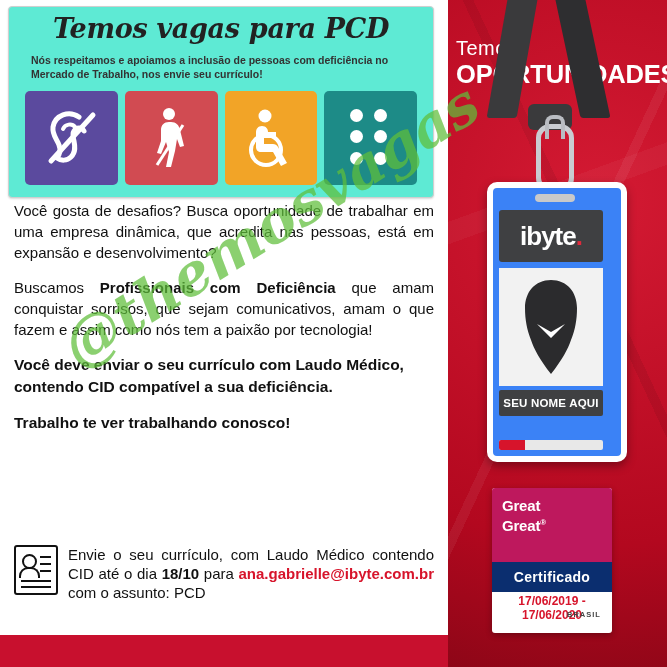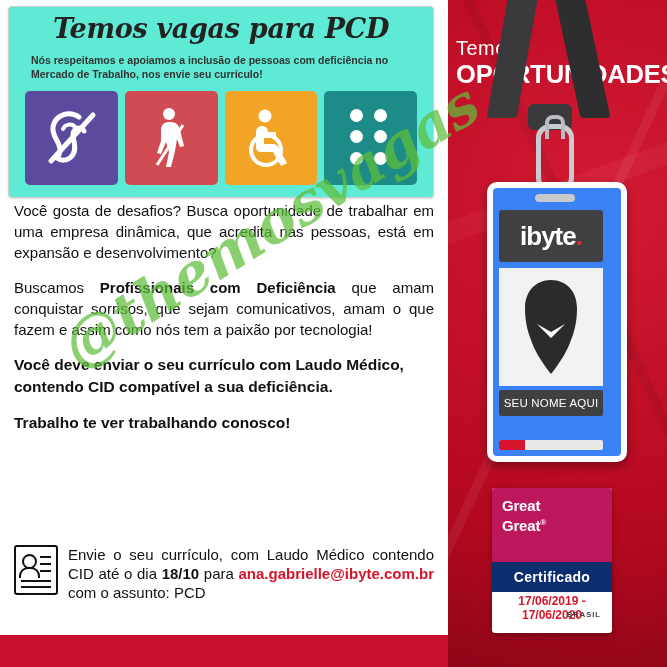--- a/index.html
+++ b/index.html
@@ -131,21 +131,21 @@
   .badge .logobar .logo{color:#fff;font-size:26px;font-weight:bold;letter-spacing:-1px;}
   .badge .logobar .logo .dot{color:#e02a3c;}
   .badge .photo{
     position:absolute;left:6px;top:80px;width:104px;height:118px;background:#f2f2f2;
     display:flex;align-items:flex-end;justify-content:center;overflow:hidden;
   }
   .badge .namebar{
     position:absolute;left:6px;top:202px;width:104px;height:26px;background:#3f4042;border-radius:2px;
     display:flex;align-items:center;justify-content:center;
   }
-  .badge .namebar span{color:#fff;font-size:11.5px;font-weight:normal;letter-spacing:.2px;}
+  .badge .namebar span{color:#fff;font-size:11.5px;font-weight:bold;letter-spacing:.2px;}
   .badge .stripe{
     position:absolute;left:6px;bottom:6px;width:104px;height:10px;background:#e8e8e8;border-radius:2px;
   }
   .badge .stripe i{position:absolute;left:0;top:0;width:26px;height:10px;background:#d7142b;border-radius:2px 0 0 2px;}
 
   
   .gptw{
     position:absolute;left:492px;top:488px;width:120px;height:145px;background:#fff;border-radius:3px;
     box-shadow:0 2px 6px rgba(0,0,0,.3);overflow:hidden;
   }

